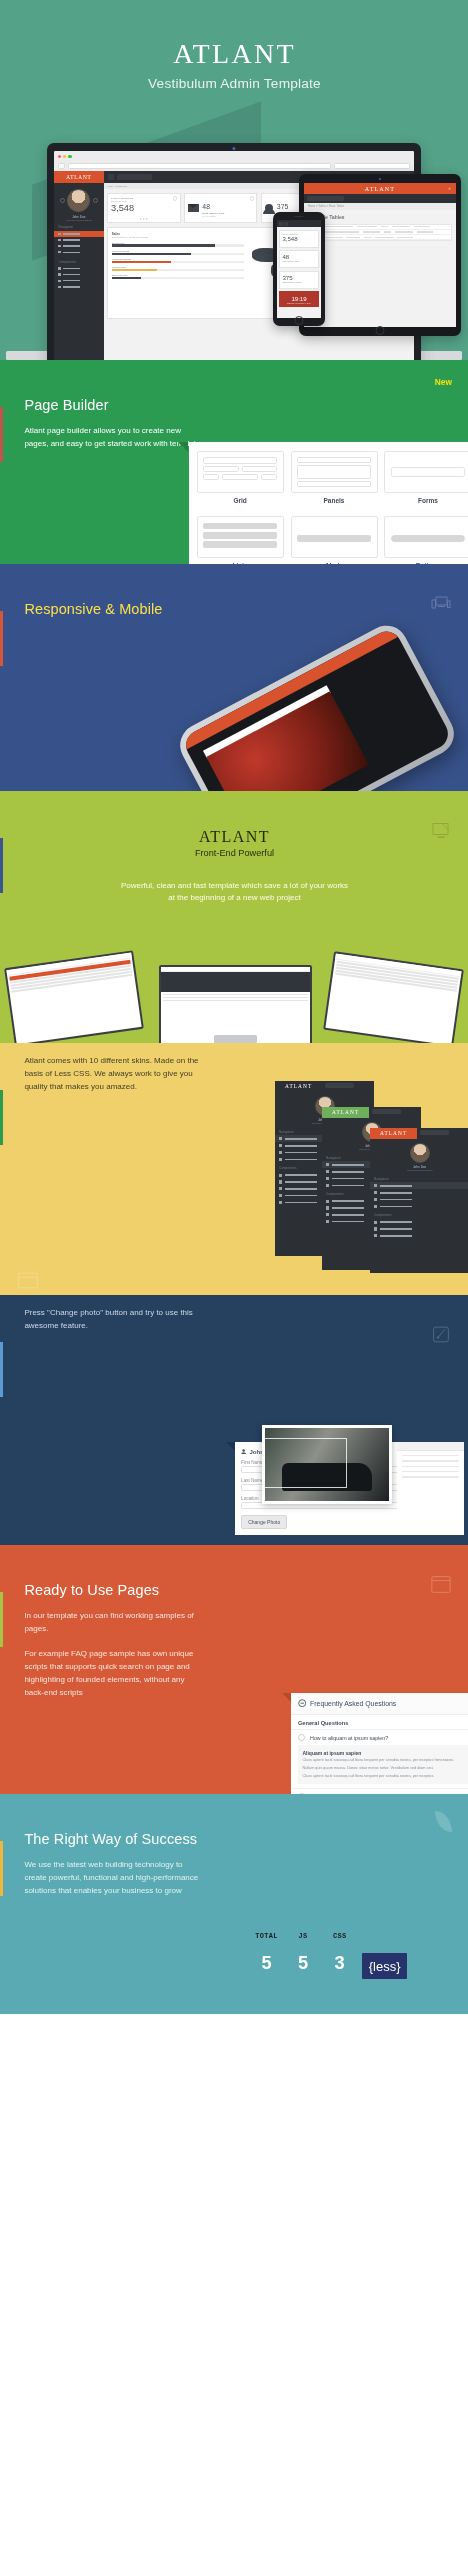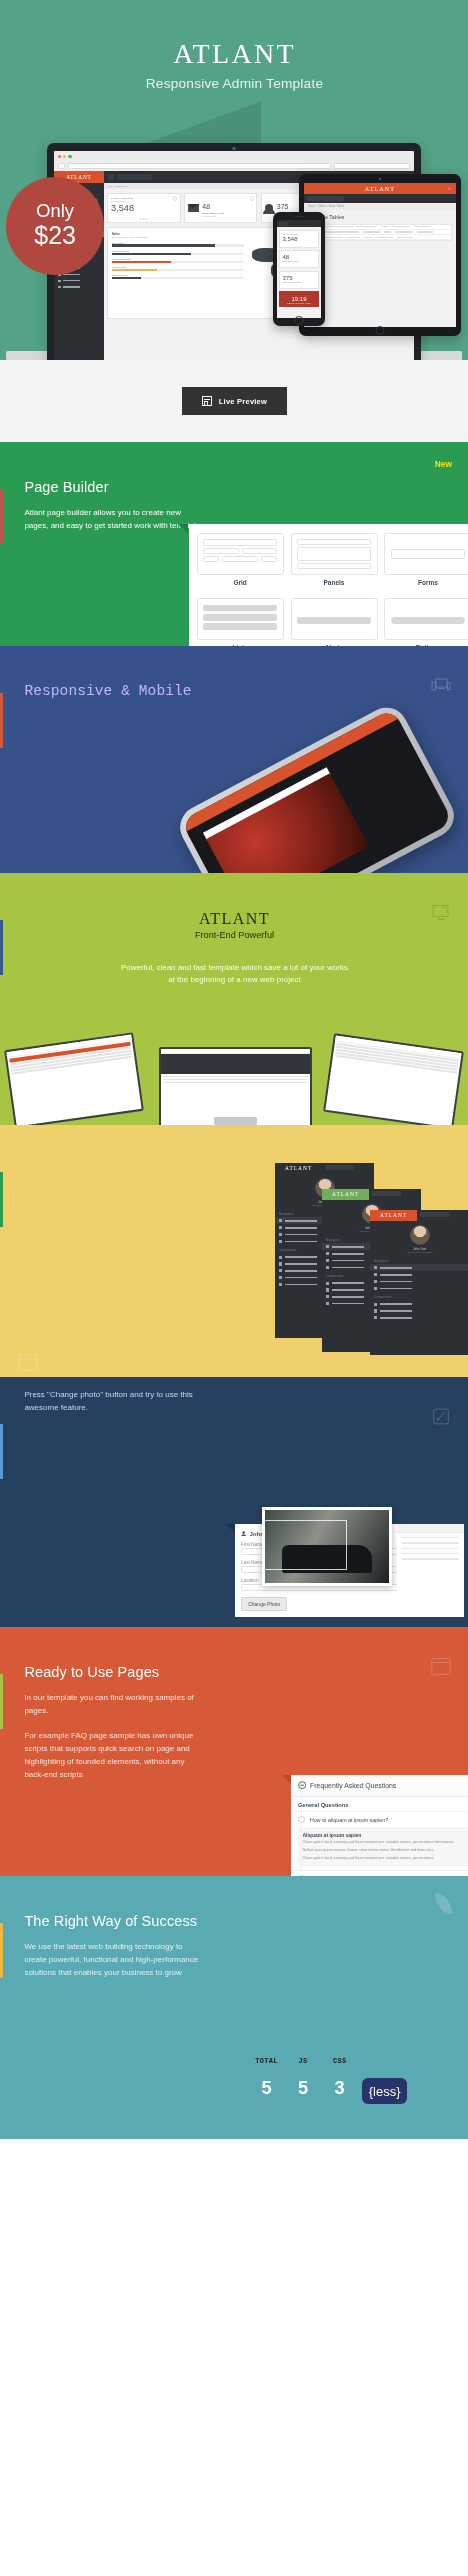--- a/index.html
+++ b/index.html
@@ -192,21 +192,21 @@
   .pb-thumb{border:0.8px solid #e4e4e4;border-radius:2.3px;height:42px;padding:5.3px;}
   .pb-lbl{text-align:center;font-size:6.5px;color:#3f4a58;font-weight:bold;margin:3.8px 0 9.2px;}
   .ln{background:#fff;border:0.8px solid #e2e2e2;border-radius:1.5px;height:6.1px;margin-bottom:2.3px;}
   .ln.fill{background:#d8d8d8;border-color:#d8d8d8;}
   .flexrow{display:flex;gap:3.1px;}
   .flexrow .ln{flex:1;margin-bottom:2.3px;}
 
   
   .s-resp{background:#37528a;height:227px;color:#fff;}
   .s-resp .tag{background:#d4573a;}
-  .s-resp h2{color:#c4b5fd;font-family:Liberation Mono, monospace;}
+  .s-resp h2{color:#fde047;}
   .s-resp p{color:#cfd7e8;}
   .rphone{position:absolute;left:191px;top:105px;width:252px;height:141px;
     background:linear-gradient(160deg,#d7d9dc,#a9adb3);border-radius:21.4px;transform:rotate(-28deg);
     box-shadow:0 7.6px 18.3px rgba(0,0,0,.35);padding:6.1px;}
   .rphone .scr{width:100%;height:100%;background:#16181b;border-radius:15.3px;overflow:hidden;position:relative;}
   .rphone .scr .top{height:12.2px;background:#d9522e;}
   .rphone .scr .pic{position:absolute;left:6%;top:22%;width:58%;height:64%;
     background:radial-gradient(circle at 30% 30%,#c0392b,#7b1f16 60%,#3a1109);}
   .rphone .scr .wbar{position:absolute;left:6%;top:16%;width:58%;height:7%;background:#fff;}
 
@@ -277,48 +277,48 @@
   .faq:before{content:"";position:absolute;left:-9.2px;top:0;border-bottom:9.2px solid transparent;border-right:9.2px solid #b74a2c;}
   .faq-h{font-size:6.9px;padding:6.1px 6.9px;display:flex;align-items:center;gap:3.8px;background:#fbfbfb;border-bottom:0.8px solid #ececec;}
   .faq-sec{font-size:5.7px;font-weight:bold;padding:5.3px 6.9px 3.1px;}
   .faq-q{font-size:5.3px;padding:3.8px 6.9px;display:flex;align-items:center;gap:4.6px;border-top:0.8px solid #f1f1f1;}
   .faq-c{width:7.6px;height:7.6px;border-radius:50%;border:0.8px solid #cbcbcb;flex:0 0 7.6px;}
   .faq-body{background:#f6f6f6;margin:0 6.9px 3.8px;padding:4.6px;}
   .faq-body .t{font-size:5px;font-weight:bold;}
   .faq-body .x{font-size:3.8px;color:#8a939c;margin-top:2.3px;line-height:1.5;}
 
   
-  .s-succ{background:#59aab3;height:263px;color:#fff;}
+  .s-succ{background:#59aab3;height:220px;color:#fff;}
   .s-succ .tag{background:#f0b73f;}
   .s-succ h2{color:#fff;}
   .s-succ p{color:#e3f2f3;}
   .techs{position:absolute;left:252px;bottom:35px;display:flex;align-items:flex-end;gap:7.6px;}
   .shield{width:29px;height:38px;position:relative;}
   .shield .body{width:29px;height:38px;clip-path:polygon(0 0,100% 0,88% 82%,50% 100%,12% 82%);}
   .shield .cap{position:absolute;left:50%;top:-9.2px;transform:translateX(-50%);font-size:6.9px;
      font-weight:bold;letter-spacing:0.4px;color:#1b1b1b;font-family:"Liberation Mono",monospace;}
   .shield .num{position:absolute;left:0;right:0;top:10.7px;text-align:center;font-size:18.3px;
      font-weight:bold;color:#fff;font-family:"Liberation Sans",sans-serif;}
   .sh-html .body{background:#e44d26;}
   .sh-js .body{background:#f7d525;}
   .sh-js .num{color:#fff;}
   .sh-css .body{background:#4a90d9;}
-  .less-box{background:#27336b;color:#fff;font-size:13px;padding:5.3px 6.9px;border-radius:6px;
+  .less-box{background:#27336b;color:#fff;font-size:13px;padding:5.3px 6.9px;border-radius:1px;
      font-family:"Liberation Sans",sans-serif;}
   .leaf{position:absolute;right:17px;top:17px;width:17px;height:21.4px;
      background:rgba(255,255,255,.18);border-radius:0 100% 0 100%;}
 </style>
 </head>
 <body>
 
 <div class="page">
 
   <section class="hero">
     <h1 class="hero-title">ATLANT</h1>
-    <div class="hero-sub">Responsive Admin Template</div>
+    <div class="hero-sub">Vestibulum Admin Template</div>
 
     <div class="laptop-shadow"></div>
 
     <div class="desk-base"></div>
 
     <div class="laptop">
       <div class="browser">
         <div class="bw-bar">
           <span class="dot r"></span>
           <span class="dot y"></span>
@@ -529,32 +529,22 @@
           <div class="n">375</div>
           <div class="l">REGISTRED USERS</div>
         </div>
         <div class="ph-red">
           <div class="t">19:19</div>
           <div class="d">Saturday, December 6, 2014</div>
         </div>
       </div>
     </div>
 
-    <div class="badge">
-      <div class="only">Only</div>
-      <div class="price">$23</div>
-    </div>
   </section>
 
-  <section class="preview-band">
-    <div class="lp-btn">
-      <span class="lp-ico"></span>
-      <span>Live Preview</span>
-    </div>
-  </section>
 
   <section class="sec s-builder">
     <span class="tag"></span>
     <span class="newbadge">New</span>
     <h2>Page Builder</h2>
     <p>Atlant page builder allows you to create new pages, and easy to get started work with template</p>
     <div class="pb-card">
       <div class="pb-row">
         <div class="pb-item">
           <div class="pb-thumb">
@@ -675,20 +665,21 @@
       <div class="mon-stand" style="left:214px;bottom:0;width:43px;height:7.6px;border-radius:1.5px"></div>
     </div>
   </section>
 
   <section class="sec s-easy">
     <span class="tag"></span>
     <svg class="corner-ico" style="top:229px;left:18.3px;right:auto" viewBox="0 0 30 24">
       <rect x="1" y="1" width="28" height="22" fill="none" stroke="#ffffff" stroke-width="1.6"></rect>
       <line x1="1" y1="7" x2="29" y2="7" stroke="#ffffff" stroke-width="1.6"></line>
     </svg>
+    <p>Atlant comes with 10 different skins. Made on the basis of Less CSS. We always work to give you quality that makes you amazed.</p>
     <div class="skins">
       <div class="skin" style="left:0;top:0;height:175px">
         <div style="display:flex">
             <div class="brand" style="width:47px;background:#2c3035">ATLANT</div>
             <div class="topbar" style="flex:1">
               <span class="s"></span>
             </div>
           </div>
         <div class="av"></div>
         <div class="nm">John Doe</div>

